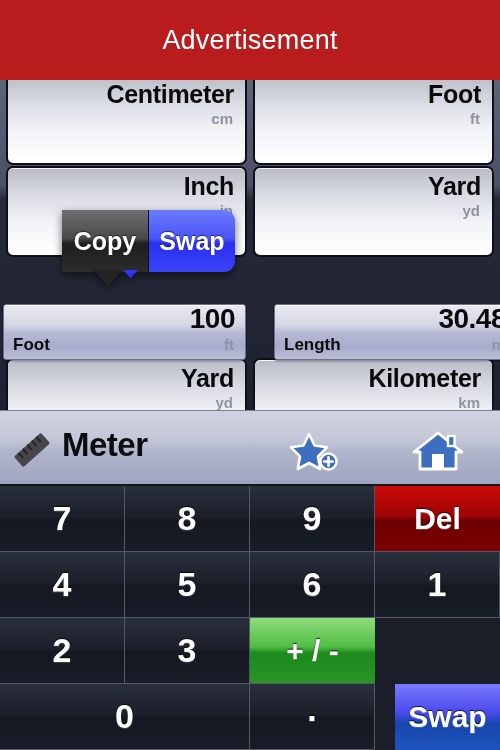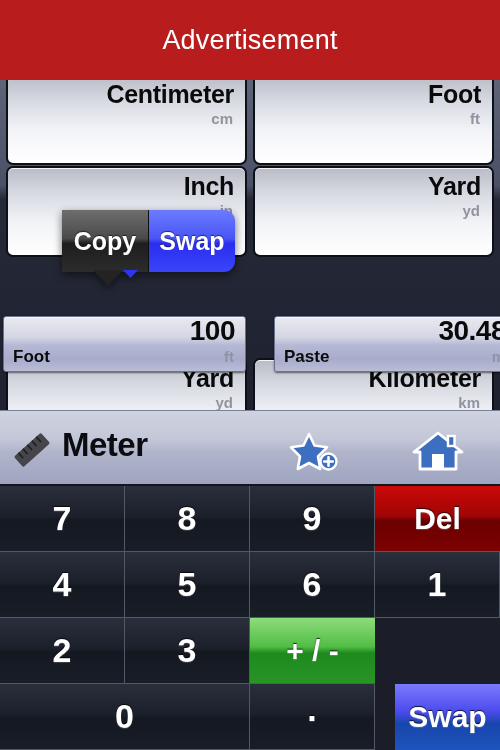--- a/index.html
+++ b/index.html
@@ -42,21 +42,21 @@
     position:absolute; right:11px; top:4px;
     font-size:25px; font-weight:bold; color:#0a0a0a; letter-spacing:-.3px;
   }
   .cell .unit-abbr {
     position:absolute; right:12px; top:34px;
     font-size:15px; font-weight:bold; color:#9094a0;
   }
 
   
   .sel-row {
-    position:absolute; left:0; top:236px; width:421px; height:56px;
+    position:absolute; left:0; top:224px; width:421px; height:56px;
     z-index:6;
   }
   .sel-cell {
     position:absolute; top:0; width:243px; height:56px;
     background:linear-gradient(180deg,#e9eaf0 0%,#d3d5e4 38%,#b6b9d4 52%,#a8accb 78%,#babdd6 100%);
     border:1px solid #6d7190;
     border-radius:3px;
     box-shadow:0 1px 2px rgba(0,0,0,.55), inset 0 1px 0 rgba(255,255,255,.8);
   }
   .sel-cell.left  { left:3px; }
@@ -187,21 +187,21 @@
     </div>
 
     <div class="sel-row">
       <div class="sel-cell left">
         <span class="sel-value">100</span>
         <span class="sel-name">Foot</span>
         <span class="sel-abbr">ft</span>
       </div>
       <div class="sel-cell right">
         <span class="sel-value">30.48</span>
-        <span class="sel-name">Paste</span>
+        <span class="sel-name">Length</span>
         <span class="sel-abbr">m</span>
       </div>
     </div>
 
     <div class="popup">
       <div class="popup-body">
         <div class="pop-btn copy">Copy</div>
         <div class="pop-btn paste">Swap</div>
       </div>
       <div class="popup-arrow"></div>

